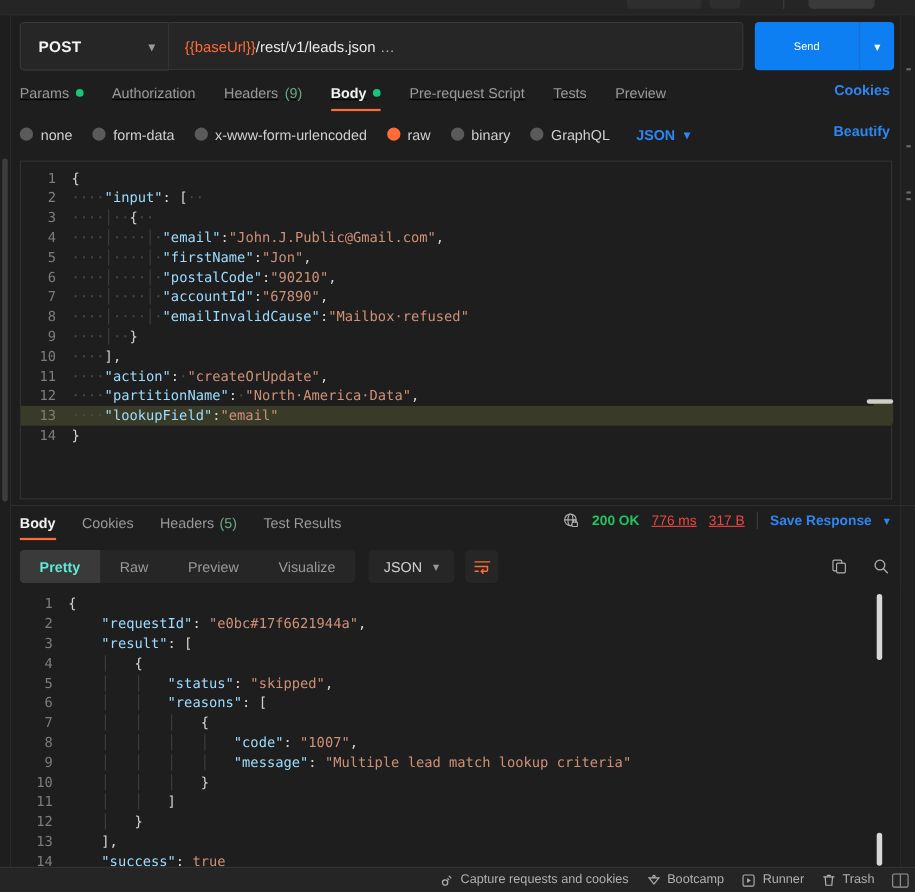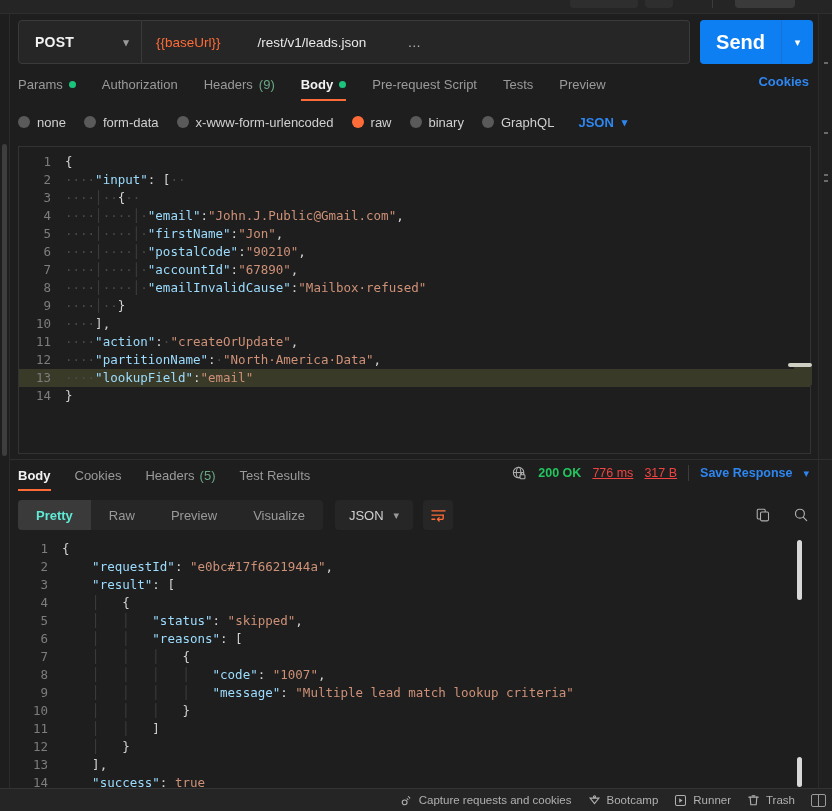--- a/index.html
+++ b/index.html
@@ -26,45 +26,45 @@
   .leftrail .thumb { position: absolute; left: 2px; top: 130px; width: 5px; height: 312px; background: #3e3e3e; border-radius: 3px; }
   .railsep { position: absolute; left: 9px; top: 14px; width: 1px; height: 780px; background: #2b2b2b; }
 
   
   .rightrail { position: absolute; left: 818px; top: 14px; width: 14px; height: 780px; background: #202020; border-left: 1px solid #2b2b2b; }
   .rightrail .dot { position: absolute; left: 5px; width: 4px; height: 2px; background: #6a6a6a; }
 
   
   .urlrow { position: absolute; left: 18px; top: 20px; width: 795px; height: 44px; display: flex; align-items: stretch; }
   .method {
-    width: 124px; background: #262626; border: 1px solid #3a3a3a; border-radius: 4px 0 0 4px;
+    width: 136px; background: #262626; border: 1px solid #3a3a3a; border-radius: 4px 0 0 4px;
     display: flex; align-items: center; justify-content: space-between; padding: 0 12px 0 16px;
     color: #f2f2f2; font-size: 14px; font-weight: bold; letter-spacing: .2px;
   }
   .method .chev { color: #9a9a9a; font-size: 11px; }
   .urlbox {
     flex: 1; background: #262626; border: 1px solid #3a3a3a; border-left: none;
     border-radius: 0 4px 4px 0; display: flex; align-items: center; padding: 0 14px;
-    font-size: 13.5px; color: #e8e8e8; gap: 37px;
+    font-size: 13.5px; color: #e8e8e8;
   }
   .urlbox .var { color: #ff6c37; }
   .urlbox .ell { color: #b4b4b4; margin-left: 4px; }
   .sendwrap { margin-left: 10px; display: flex; border-radius: 4px; overflow: hidden; }
   .sendbtn {
-    background: #0d7ff2; color: #fff; font-size: 20px; font-weight: bold;
-    padding: 0 16px; display: flex; align-items: center; border: none; cursor: pointer;
+    background: #0d7ff2; color: #fff; font-size: 10px; font-weight: normal;
+    padding: 0 36px; display: flex; align-items: center; border: none; cursor: pointer;
     font-family: "Liberation Sans", sans-serif;
   }
   .sendcaret {
     background: #0d7ff2; color: #fff; width: 32px; display: flex; align-items: center; justify-content: center;
     border-left: 1px solid #1a6fd0; font-size: 11px; cursor: pointer;
   }
 
   
-  .reqtabs { position: absolute; left: 18px; top: 74px; width: 795px; height: 30px; display: flex; align-items: center; }
+  .reqtabs { position: absolute; left: 18px; top: 74px; width: 795px; height: 30px; display: flex; align-items: center; text-decoration: underline; }
   .rtab {
     position: relative; font-size: 13px; color: #9a9a9a; margin-right: 26px; padding-bottom: 9px;
     display: flex; align-items: center; gap: 6px; cursor: pointer; white-space: nowrap;
   }
   .rtab.active { color: #f2f2f2; font-weight: bold; }
   .rtab.active::after { content: ""; position: absolute; left: 0; right: 0; bottom: 0; height: 2px; background: #ff6c37; }
   .gdot { width: 7px; height: 7px; border-radius: 50%; background: #1bc47d; display: inline-block; }
   .cnt { color: #6aa884; }
   .cookies-link { position: absolute; right: 4px; top: 0; color: #2e86f0; font-size: 13px; font-weight: bold; cursor: pointer; }
 
@@ -246,20 +246,23 @@
       </div>
       <div class="radio">
         <span class="rb"></span>
         <span>GraphQL</span>
       </div>
       <div class="langsel">
         <span>JSON</span>
         <span class="chev">▾</span>
       </div>
     </div>
+  <div style="position:absolute;left:18px;top:110px;width:795px;height:22px;">
+    <span class="beautify">Beautify</span>
+  </div>
 
   <div class="reqeditor">
     <div class="codearea" id="reqcode">
         <div class="cline"><span class="lnum">1</span><span class="ctext"><span class="p">{</span></span></div>
         <div class="cline"><span class="lnum">2</span><span class="ctext"><span class="ws">····</span><span class="k">"input"</span><span class="p">: [</span><span class="ws">··</span></span></div>
         <div class="cline"><span class="lnum">3</span><span class="ctext"><span class="ws">····</span><span class="guide">│</span><span class="ws">··</span><span class="p">{</span><span class="ws">··</span></span></div>
         <div class="cline"><span class="lnum">4</span><span class="ctext"><span class="ws">····</span><span class="guide">│</span><span class="ws">····</span><span class="guide">│</span><span class="ws">·</span><span class="k">"email"</span><span class="p">:</span><span class="s">"John.J.Public@Gmail.com"</span><span class="p">,</span></span></div>
         <div class="cline"><span class="lnum">5</span><span class="ctext"><span class="ws">····</span><span class="guide">│</span><span class="ws">····</span><span class="guide">│</span><span class="ws">·</span><span class="k">"firstName"</span><span class="p">:</span><span class="s">"Jon"</span><span class="p">,</span></span></div>
         <div class="cline"><span class="lnum">6</span><span class="ctext"><span class="ws">····</span><span class="guide">│</span><span class="ws">····</span><span class="guide">│</span><span class="ws">·</span><span class="k">"postalCode"</span><span class="p">:</span><span class="s">"90210"</span><span class="p">,</span></span></div>
         <div class="cline"><span class="lnum">7</span><span class="ctext"><span class="ws">····</span><span class="guide">│</span><span class="ws">····</span><span class="guide">│</span><span class="ws">·</span><span class="k">"accountId"</span><span class="p">:</span><span class="s">"67890"</span><span class="p">,</span></span></div>

